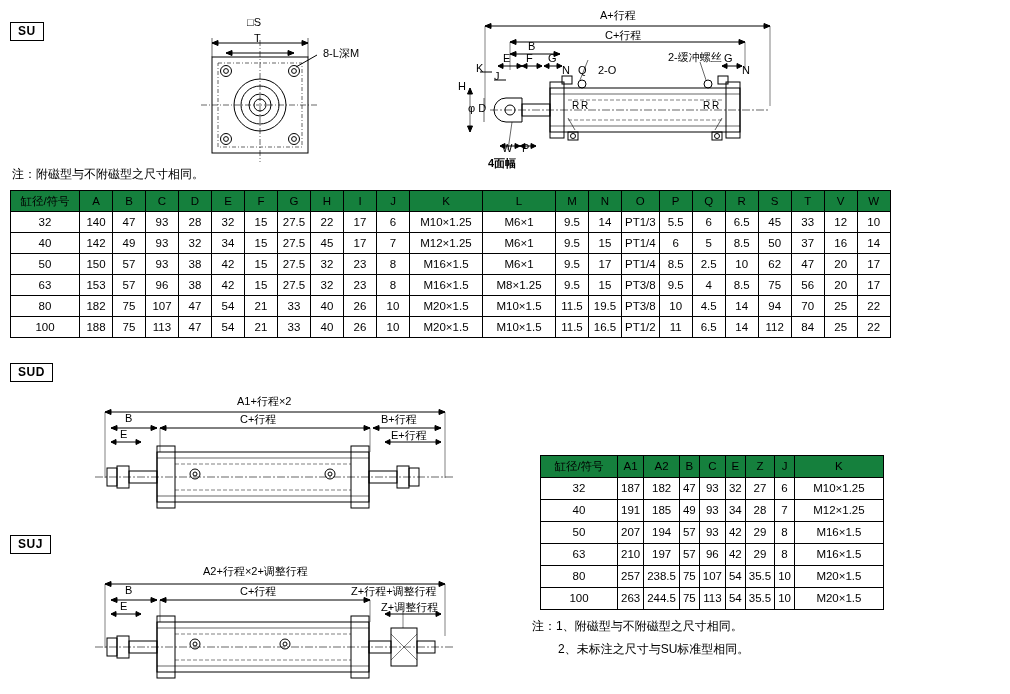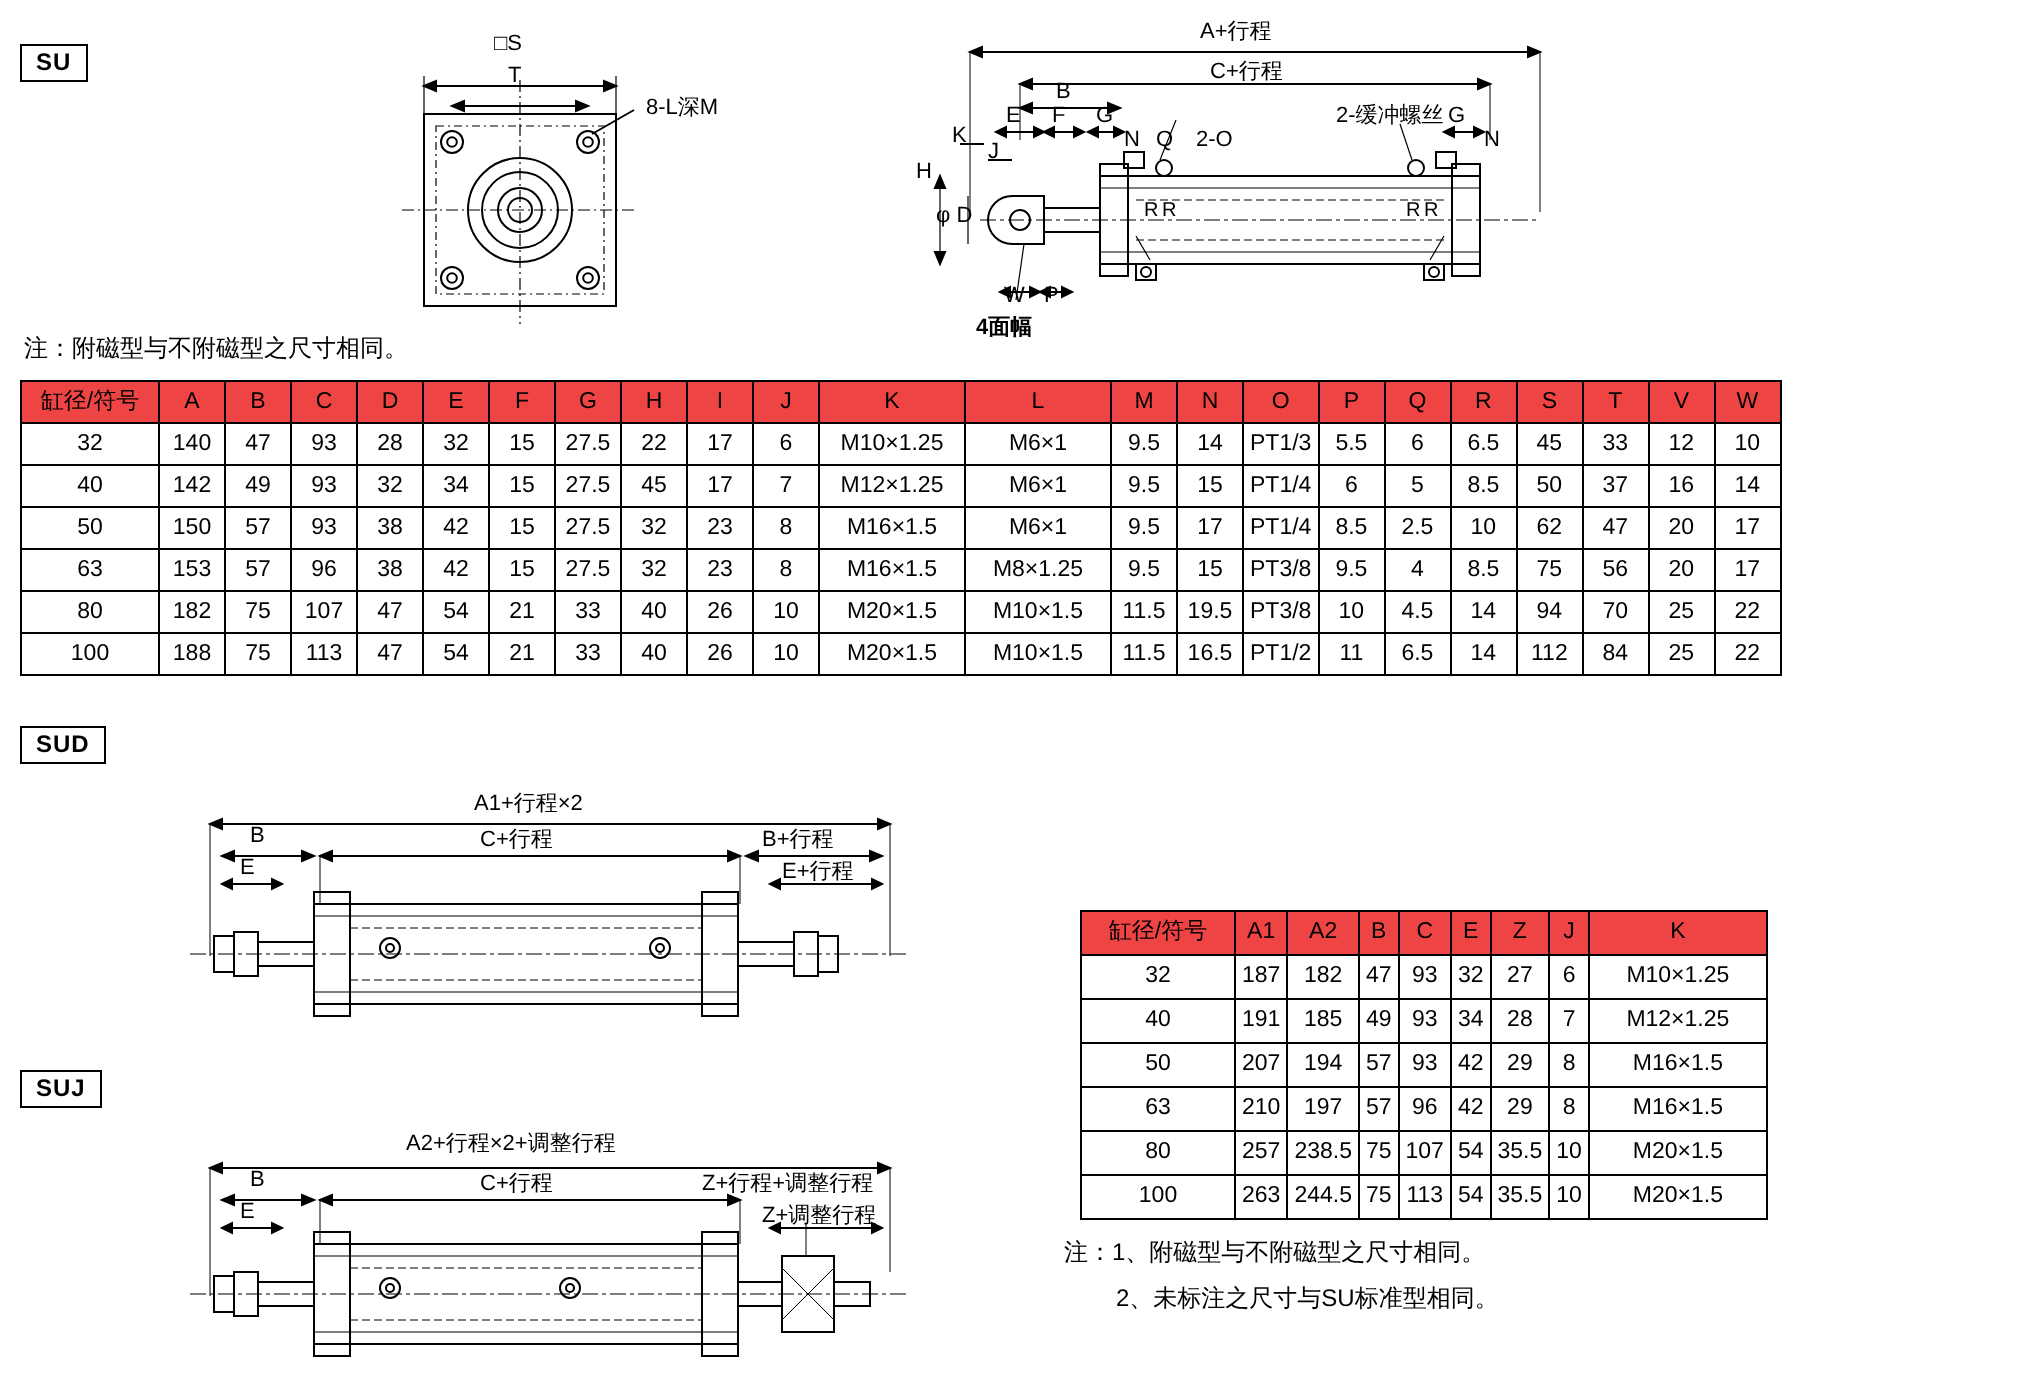--- a/index.html
+++ b/index.html
@@ -36,21 +36,21 @@
     position: absolute;
   }
   table.dim th, table.dim td {
     border: 1px solid #000;
     text-align: center;
     padding: 2px 3px;
     white-space: nowrap;
     line-height: 1.25;
   }
   table.dim thead th {
-    background: #ef4444;
+    background: #15803d;
     font-weight: normal;
   }
   
   #su-table { left: 10px; top: 190px; }
   #su-table th, #su-table td { height: 16px; }
   #su-table td:first-child, #su-table th:first-child { min-width: 62px; }
   #su-table .w-col { min-width: 26px; }
   #su-table .wide { min-width: 66px; }
   
   #sud-table { left: 540px; top: 455px; font-size: 11.5px; }

